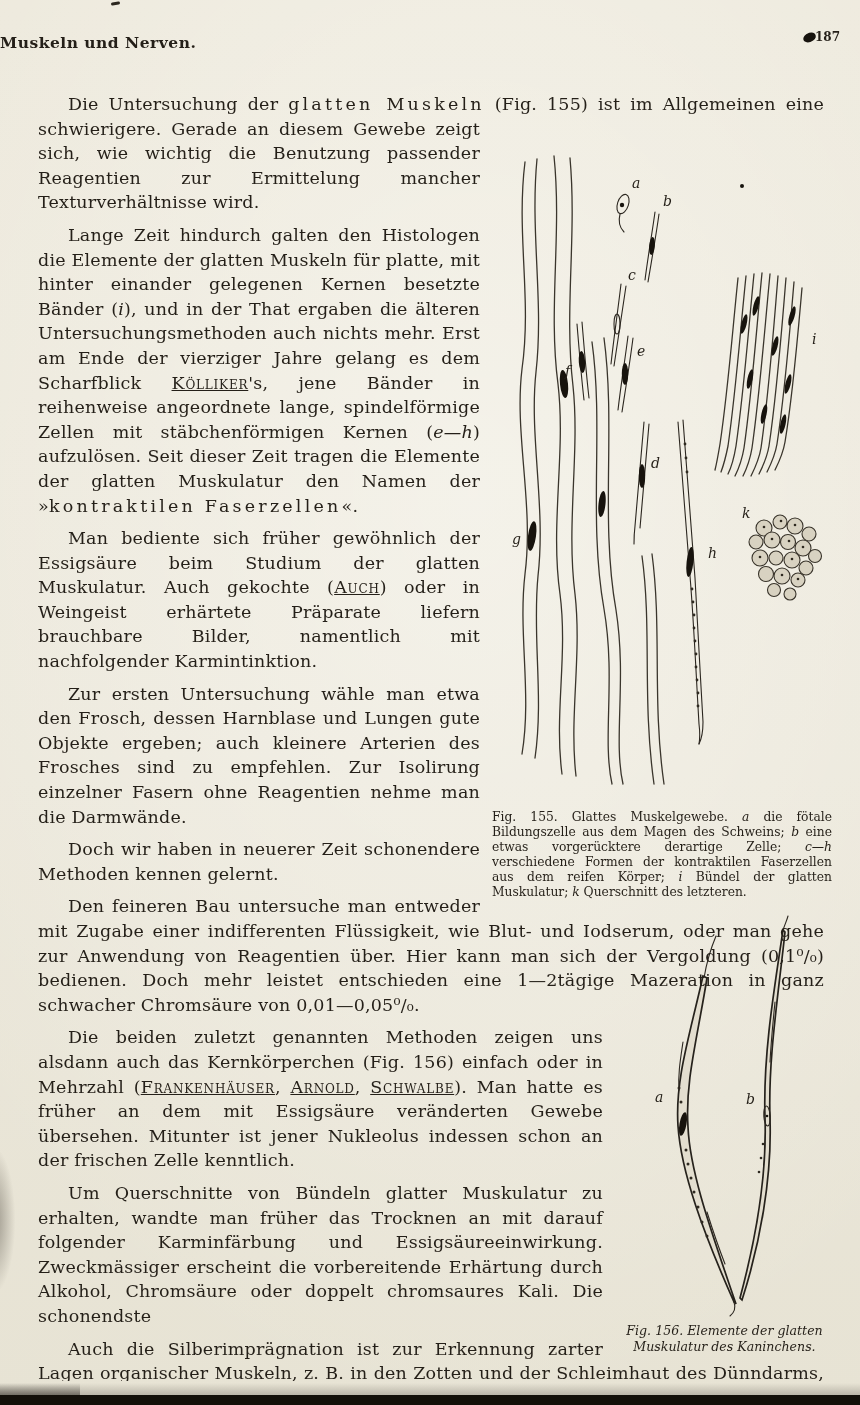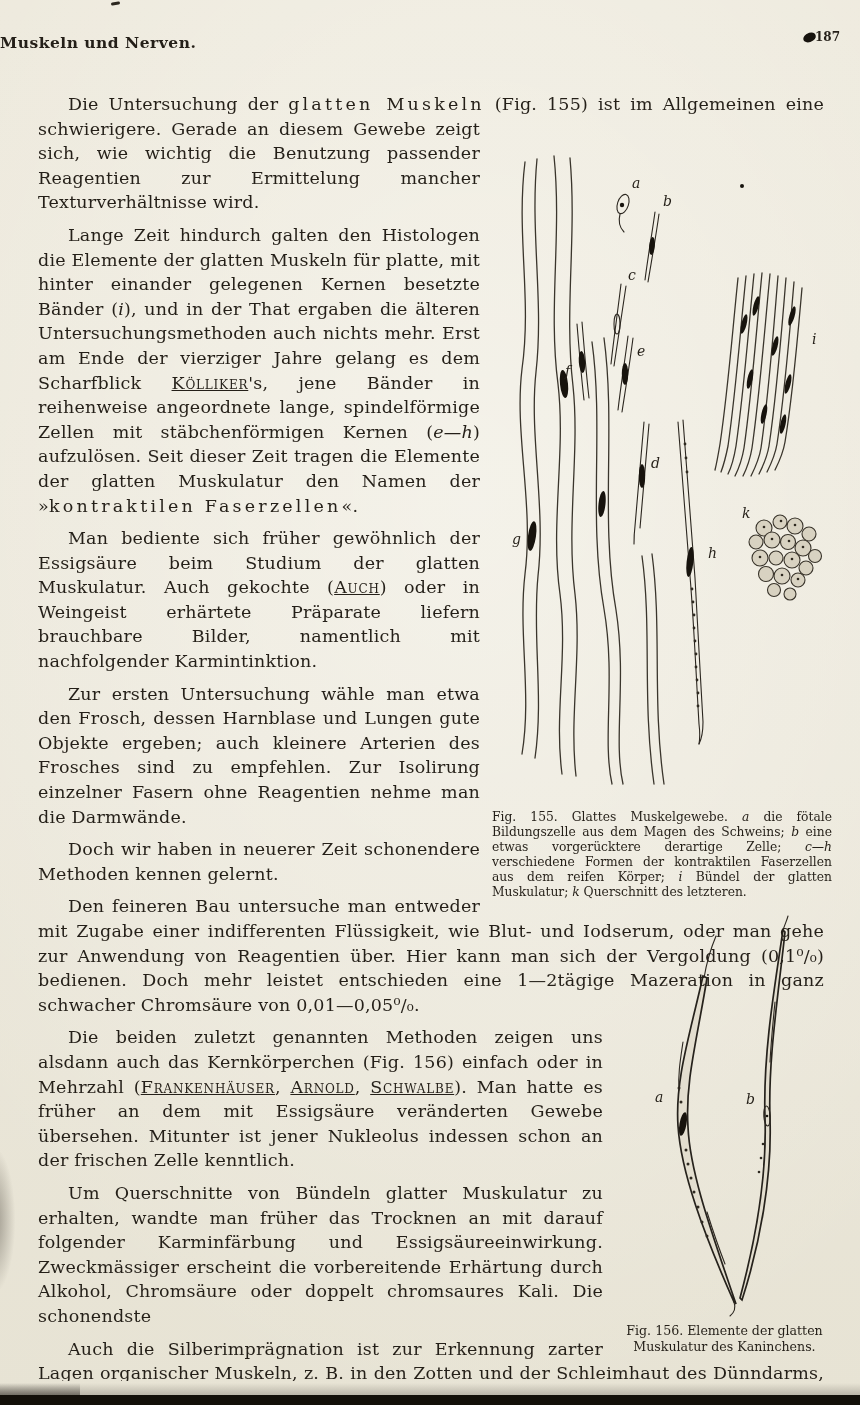--- a/index.html
+++ b/index.html
@@ -70,21 +70,21 @@
     float: right; clear: right; width: 215px;
     margin: 0 0 0 14px;
     shape-outside: inset(96px 0 0 0);
   }
   .fig155 svg { display: block; width: 340px; height: 710px; }
   .fig156 svg { display: block; width: 215px; height: 405px; }
   figcaption {
     font-size: 12.3px; line-height: 15px; letter-spacing: 0;
     text-indent: 0; text-align: justify; margin-top: 16px;
   }
-  .fig156 figcaption { text-align: center; font-size: 12.6px; line-height: 15.6px; margin-top: 6px; padding: 0 4px; }
+  .fig156 figcaption { text-align: center; font-size: 12.6px; line-height: 15.6px; margin-top: 6px; padding: 0 4px; font-style: italic; }
 
   
   .ln  { stroke: #3a352c; fill: none; stroke-width: 1.3; stroke-linecap: round; }
   .ln2 { stroke: #2c2720; fill: none; stroke-width: 1.1; stroke-linecap: round; }
   .nuc { fill: #17130d; stroke: none; }
   .nuco{ fill: none; stroke: #2c2720; stroke-width: 1.1; }
   .dot { fill: #2e2920; stroke: none; }
   .cellfill { fill: #e3decf; stroke: #26221c; stroke-width: 1.7; }
   .xcell { fill: #d8d2c1; stroke: #38332a; stroke-width: 1.1; }
   .fig-label { font-family: "DejaVu Serif", serif; font-style: italic; font-size: 14px; fill: #241f18; }

